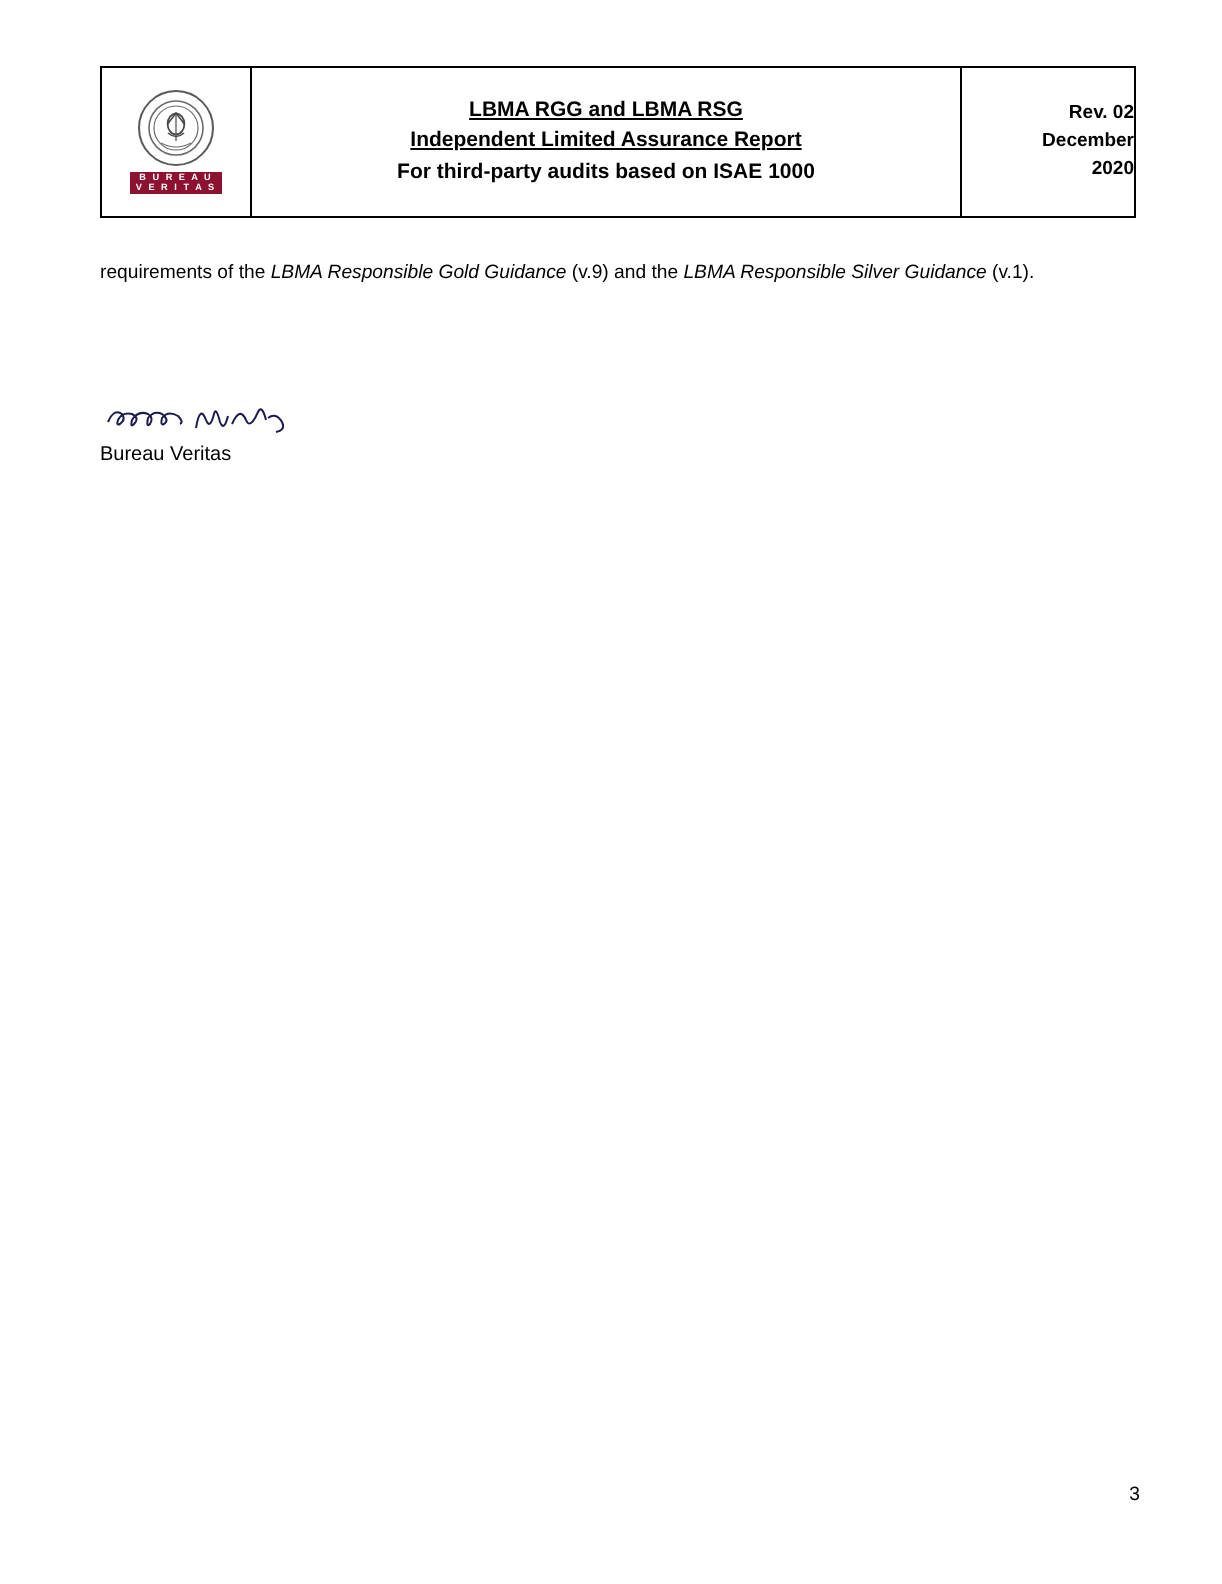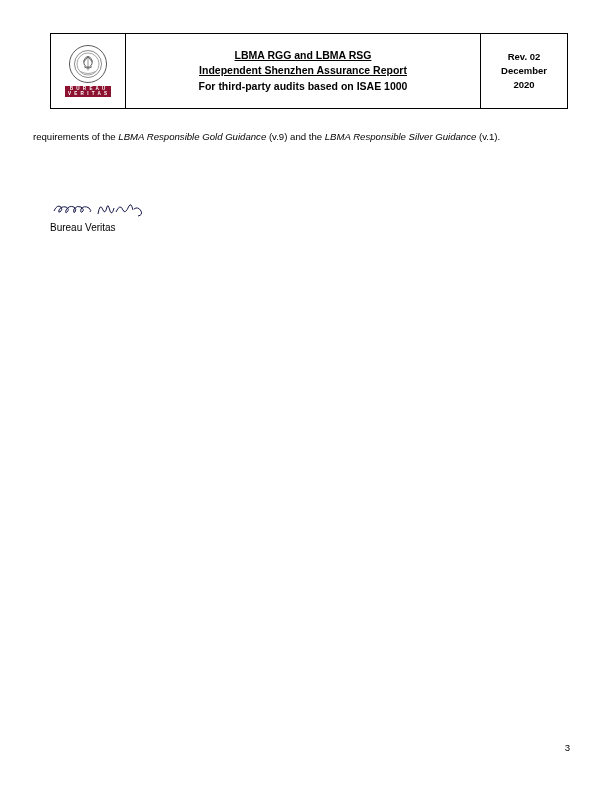--- a/index.html
+++ b/index.html
@@ -75,33 +75,33 @@
   }
   .title-line {
     font-size: 10.5px;
     font-weight: bold;
     line-height: 1.45;
   }
   .title-line.u { text-decoration: underline; }
 
   .rev-cell {
     width: 86px;
-    text-align: center;
+    text-align: right;
     padding: 4px 2px;
   }
   .rev-line {
     font-size: 9.5px;
     font-weight: bold;
     line-height: 1.45;
   }
 
   
   .body-par {
     position: absolute;
-    left: 33px;
+    left: 50px;
     top: 120px;
     width: 510px;
     font-size: 9.6px;
     line-height: 1.42;
     text-align: justify;
   }
   .body-par i { font-style: italic; }
 
   
   .sig-block {
@@ -153,21 +153,21 @@
             </svg>
           </div>
           <div class="logo-name">
             <div>B U R E A U</div>
             <div>V E R I T A S</div>
           </div>
         </div>
       </td>
       <td class="title-cell">
         <div class="title-line u">LBMA RGG and LBMA RSG</div>
-        <div class="title-line u">Independent Shenzhen Assurance Report</div>
+        <div class="title-line u">Independent Limited Assurance Report</div>
         <div class="title-line">For third-party audits based on ISAE 1000</div>
       </td>
       <td class="rev-cell">
         <div class="rev-line">Rev. 02</div>
         <div class="rev-line">December</div>
         <div class="rev-line">2020</div>
       </td>
     </tr>
   </tbody>
     </table>

